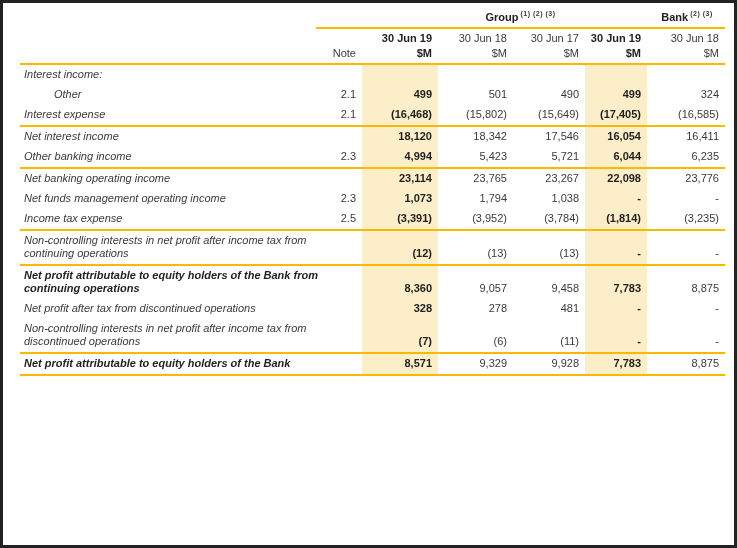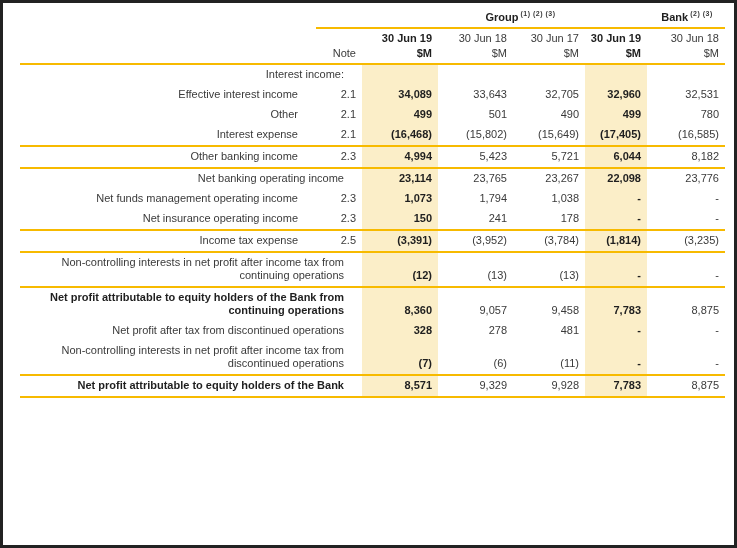--- a/index.html
+++ b/index.html
@@ -7,21 +7,21 @@
   .frame{
     width:737px;height:548px;box-sizing:border-box;
     border:3px solid #222222;background:#ffffff;
     padding:6px 10px 0 17px;overflow:hidden;
   }
   table.fin{
     border-collapse:collapse;table-layout:fixed;width:705px;
     font-size:11px;color:#3a3a3a;
   }
   td{padding:3px 6px 4px 0;vertical-align:bottom;line-height:13px;word-wrap:break-word;}
-  td.lbl{text-align:right;padding-left:4px;padding-right:18px;}
+  td.lbl{text-align:left;padding-left:4px;padding-right:18px;font-style:italic;}
   td.ind{padding-left:34px;}
   td.note,td.v{text-align:right;}
   .b{font-weight:bold;color:#1f1f1f;}
   td.hl{background:var(--highlight,#FBEEC8);font-weight:bold;color:#1f1f1f;}
   tr.rule td{border-bottom:2px solid var(--accent,#F7BA00);margin-left:31px;}
   tr.hdr-top td{padding-top:2px;padding-bottom:3px;}
   tr.hdr-top td.gb{border-bottom:2px solid var(--accent,#F7BA00);}
   tr.hdr-dates td{padding-top:3px;padding-bottom:1px;}
   tr.hdr-units td{padding-top:1px;padding-bottom:3px;border-bottom:2px solid var(--accent,#F7BA00);}
   td.group-cell{text-align:center;padding-left:100px;white-space:nowrap;}
@@ -71,78 +71,68 @@
     <tbody id="rows">
         <tr>
           <td class="lbl" colspan="2">Interest income:</td>
           <td class="v hl"></td>
           <td class="v"></td>
           <td class="v"></td>
           <td class="v hl"></td>
           <td class="v"></td>
         </tr>
         <tr>
-          <td class="lbl ind">Effective interest income</td>
-          <td class="note">2.1</td>
-          <td class="v hl">34,089</td>
-          <td class="v">33,643</td>
-          <td class="v">32,705</td>
-          <td class="v hl">32,960</td>
-          <td class="v">32,531</td>
-        </tr>
-        <tr>
           <td class="lbl ind">Other</td>
           <td class="note">2.1</td>
           <td class="v hl">499</td>
           <td class="v">501</td>
           <td class="v">490</td>
           <td class="v hl">499</td>
-          <td class="v">780</td>
+          <td class="v">324</td>
         </tr>
         <tr class="rule">
           <td class="lbl">Interest expense</td>
           <td class="note">2.1</td>
           <td class="v hl">(16,468)</td>
           <td class="v">(15,802)</td>
           <td class="v">(15,649)</td>
           <td class="v hl">(17,405)</td>
           <td class="v">(16,585)</td>
         </tr>
+        <tr>
+          <td class="lbl" colspan="2">Net interest income</td>
+          <td class="v hl">18,120</td>
+          <td class="v">18,342</td>
+          <td class="v">17,546</td>
+          <td class="v hl">16,054</td>
+          <td class="v">16,411</td>
+        </tr>
         <tr class="rule">
           <td class="lbl">Other banking income</td>
           <td class="note">2.3</td>
           <td class="v hl">4,994</td>
           <td class="v">5,423</td>
           <td class="v">5,721</td>
           <td class="v hl">6,044</td>
-          <td class="v">8,182</td>
+          <td class="v">6,235</td>
         </tr>
         <tr>
           <td class="lbl" colspan="2">Net banking operating income</td>
           <td class="v hl">23,114</td>
           <td class="v">23,765</td>
           <td class="v">23,267</td>
           <td class="v hl">22,098</td>
           <td class="v">23,776</td>
         </tr>
         <tr>
           <td class="lbl">Net funds management operating income</td>
           <td class="note">2.3</td>
           <td class="v hl">1,073</td>
           <td class="v">1,794</td>
           <td class="v">1,038</td>
-          <td class="v hl">-</td>
-          <td class="v">-</td>
-        </tr>
-        <tr class="rule">
-          <td class="lbl">Net insurance operating income</td>
-          <td class="note">2.3</td>
-          <td class="v hl">150</td>
-          <td class="v">241</td>
-          <td class="v">178</td>
           <td class="v hl">-</td>
           <td class="v">-</td>
         </tr>
         <tr class="rule">
           <td class="lbl">Income tax expense</td>
           <td class="note">2.5</td>
           <td class="v hl">(3,391)</td>
           <td class="v">(3,952)</td>
           <td class="v">(3,784)</td>
           <td class="v hl">(1,814)</td>

